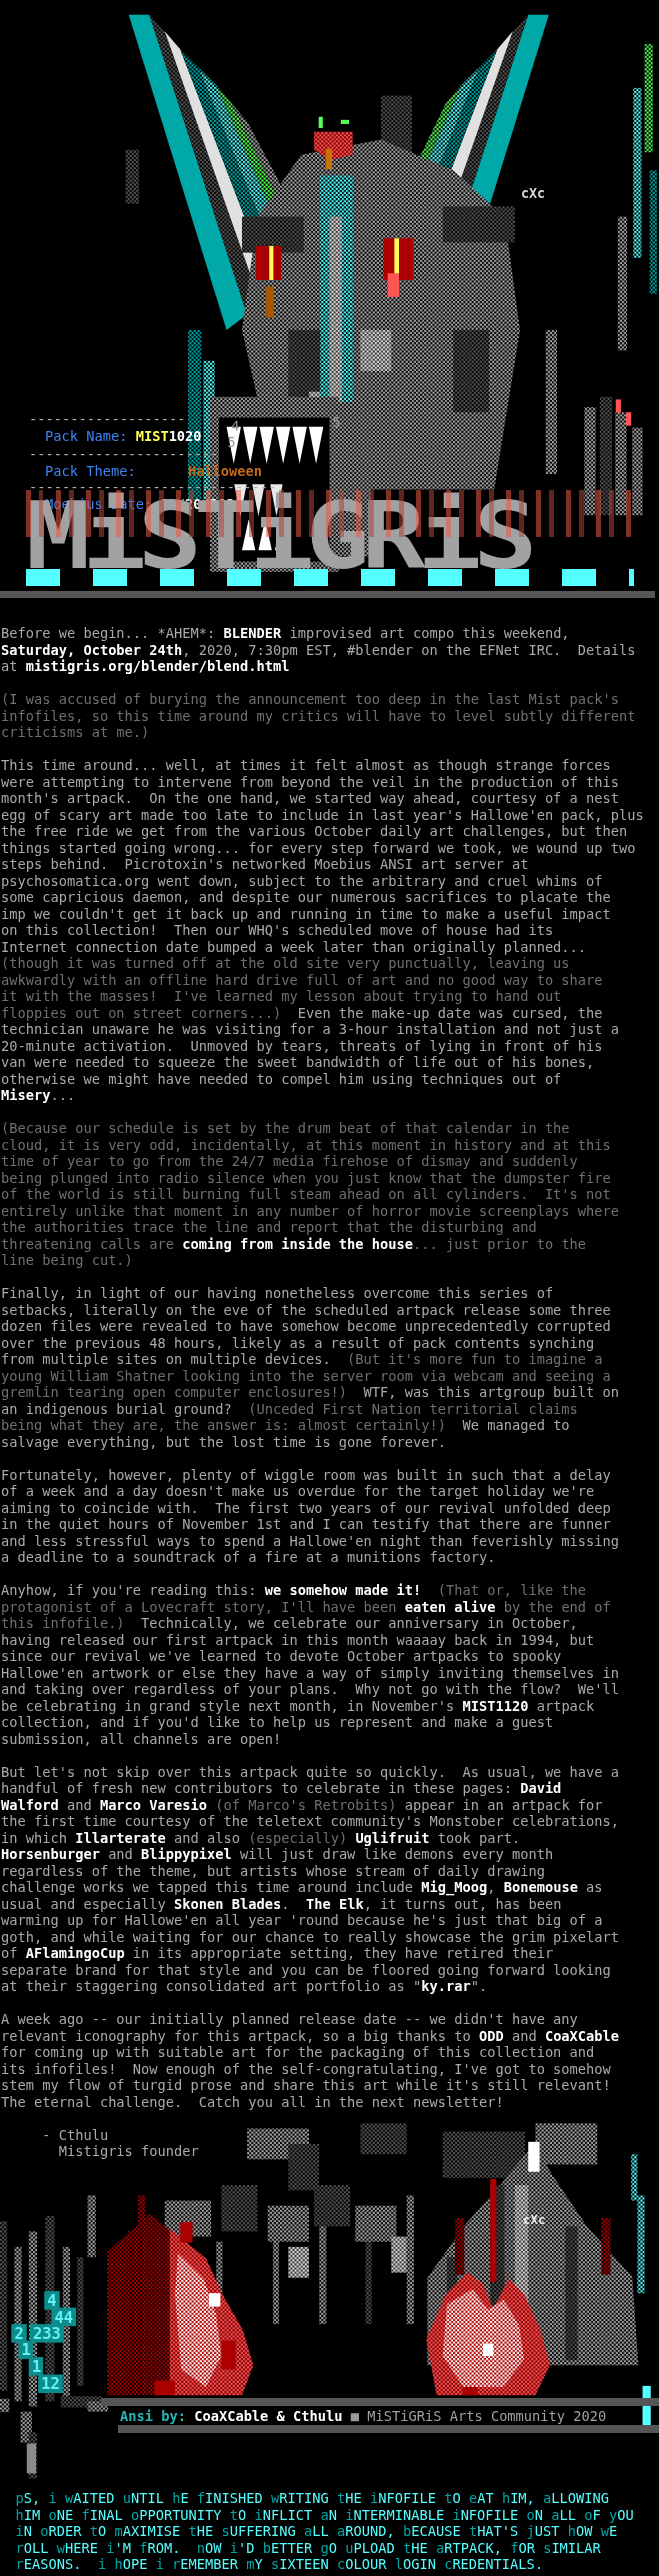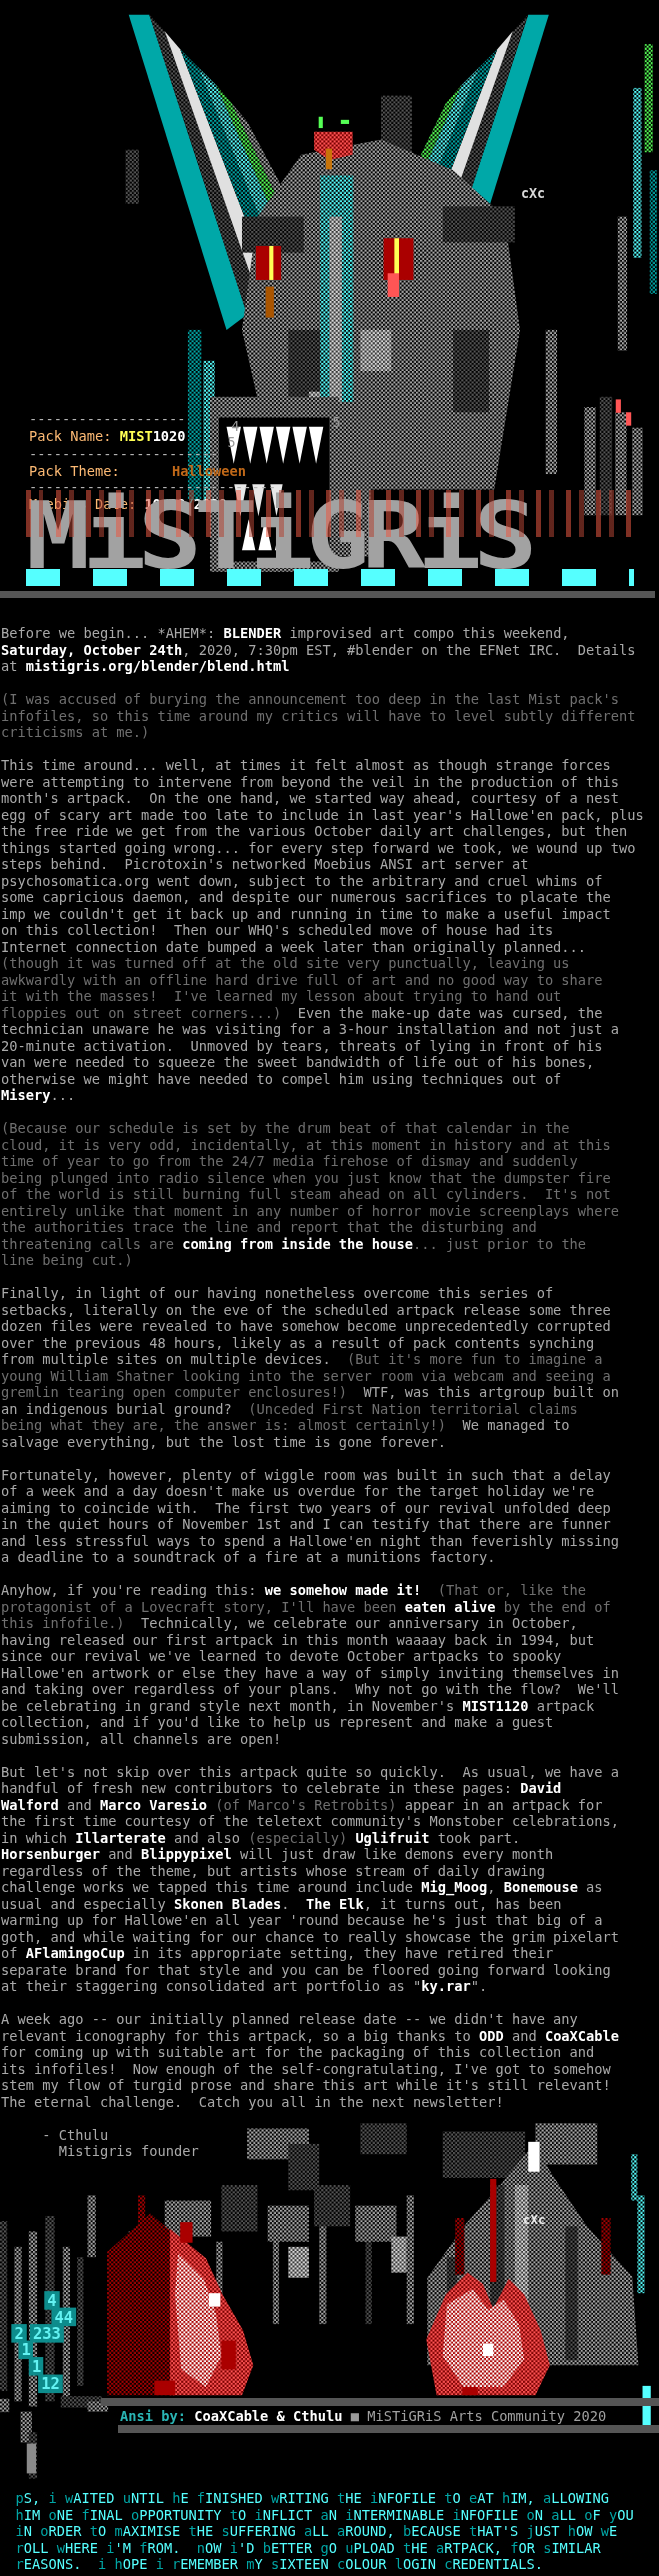--- a/index.html
+++ b/index.html
@@ -4,21 +4,21 @@
 <style>
   html,body{margin:0;padding:0;background:#000;}
   body{width:659px;height:2621px;position:relative;overflow:hidden;
        font-family:"DejaVu Sans Mono",monospace;}
   .abs{position:absolute;}
   .mono{font:13.7px/16.5px "DejaVu Sans Mono",monospace;white-space:pre;}
   
   .sn{color:#a9a9a9;}
   .sd{color:#6f6f6f;}
   .sb{color:#ffffff;font-weight:bold;text-align:center;}
-  .lbl{color:#fdba74;}
+  .lbl{color:#3b82f6;margin-left:16px;}
   .dash{color:#b3b3b3;}
   .yel{color:#ffff55;font-weight:bold;margin-top:10px;}
   .wht{color:#ffffff;font-weight:bold;text-align:right;}
   .orng{color:#c06818;font-weight:bold;padding-left:44px;}
   .cyn{color:#3adada;font-weight:bold;}
   .pl{color:#00a5a5;}
   .pb{color:#55ffff;}
   .tl{height:16.5px;}
   #body-text{top:625px;left:1px;}
   #ps-text{top:2490px;left:15.5px;}

